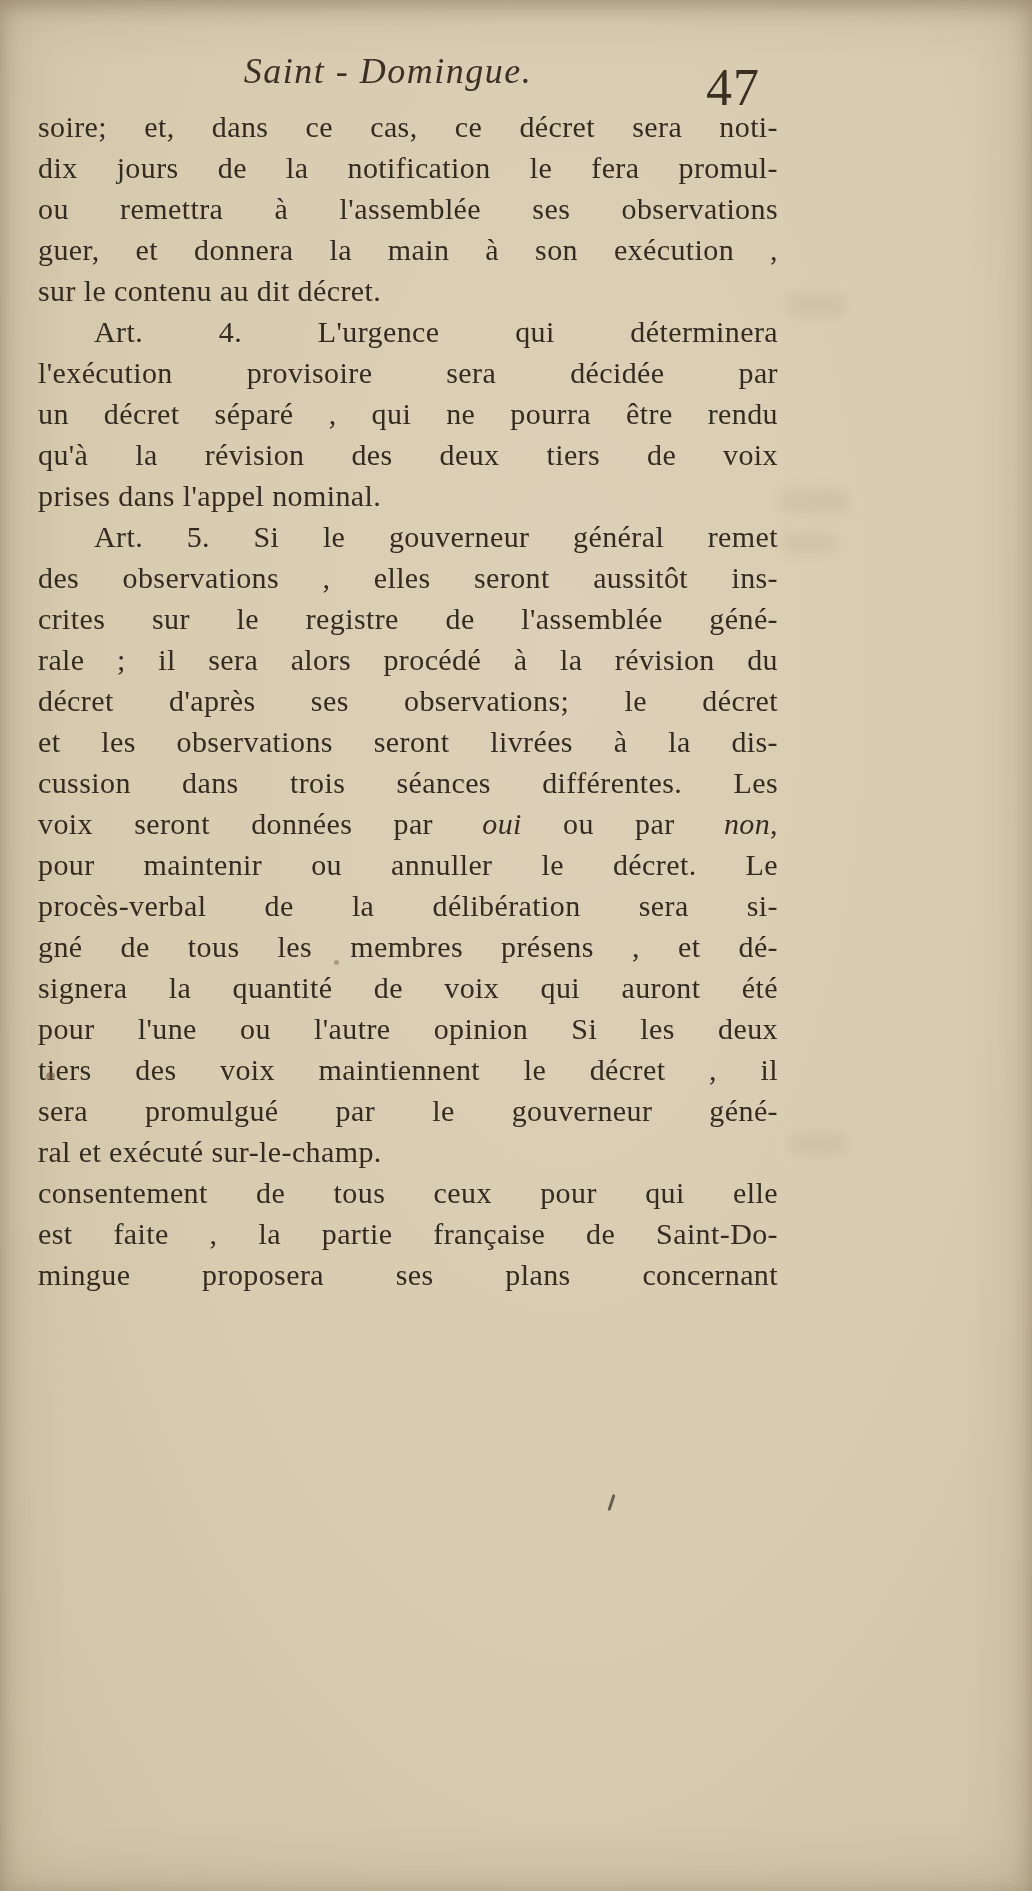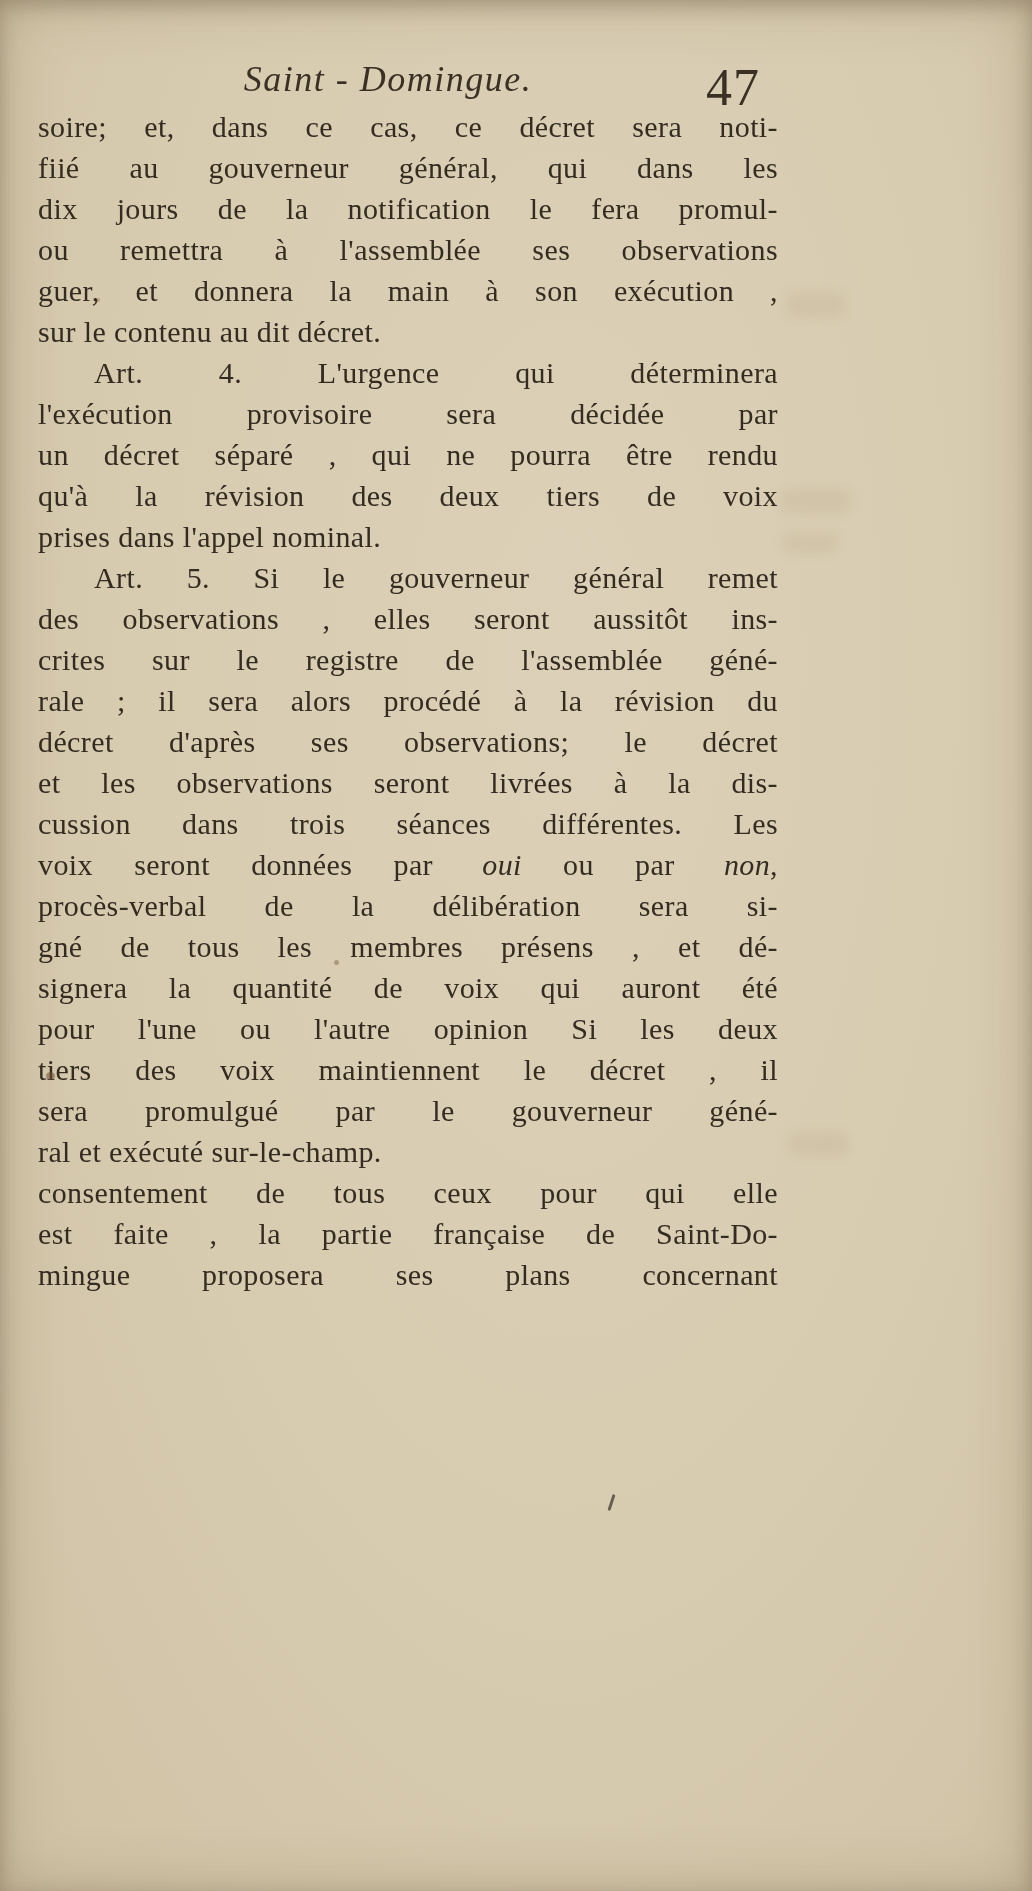--- a/index.html
+++ b/index.html
@@ -23,21 +23,20 @@
   .running-title {
     position: absolute;
     left: 38px;
     top: 50px;
     width: 700px;
     text-align: center;
     font-style: italic;
     font-size: 36px;
     letter-spacing: 1.5px;
     color: #3a3124;
-    margin-top: 8px;
   }
   .page-number {
     position: absolute;
     left: 706px;
     top: 58px;
     font-size: 52px;
     letter-spacing: 1px;
     color: #3a3124;
   }
   .text-block {
@@ -97,38 +96,38 @@
 <body>
 
 <div class="page">
 
   <div class="running-title">Saint - Domingue.</div>
 
   <div class="page-number">47</div>
 
   <div class="text-block" id="text-block">
       <div class="line"><span>soire; et, dans ce cas, ce décret sera noti-</span></div>
-      <div class="line"><span>fiié au gouverneur général, qui dans les</span></div>
       <div class="line"><span>dix jours de la notification le fera promul-</span></div>
       <div class="line"><span>ou remettra à l'assemblée ses observations</span></div>
       <div class="line"><span>guer, et donnera la main à son exécution ,</span></div>
       <div class="line end"><span>sur le contenu au dit décret.</span></div>
       <div class="line indent"><span>Art. 4. L'urgence qui déterminera</span></div>
       <div class="line"><span>l'exécution provisoire sera décidée par</span></div>
       <div class="line"><span>un décret séparé , qui ne pourra être rendu</span></div>
       <div class="line"><span>qu'à la révision des deux tiers de voix</span></div>
       <div class="line end"><span>prises dans l'appel nominal.</span></div>
       <div class="line indent"><span>Art. 5. Si le gouverneur général remet</span></div>
       <div class="line"><span>des observations , elles seront aussitôt ins-</span></div>
       <div class="line"><span>crites sur le registre de l'assemblée géné-</span></div>
       <div class="line"><span>rale ; il sera alors procédé à la révision du</span></div>
       <div class="line"><span>décret d'après ses observations; le décret</span></div>
       <div class="line"><span>et les observations seront livrées à la dis-</span></div>
       <div class="line"><span>cussion dans trois séances différentes. Les</span></div>
       <div class="line"><span>voix seront données par </span><span class="it">oui</span><span> ou par </span><span class="it">non</span><span>,</span></div>
+      <div class="line"><span>pour maintenir ou annuller le décret. Le</span></div>
       <div class="line"><span>procès-verbal de la délibération sera si-</span></div>
       <div class="line"><span>gné de tous les membres présens , et dé-</span></div>
       <div class="line"><span>signera la quantité de voix qui auront été</span></div>
       <div class="line"><span>pour l'une ou l'autre opinion Si les deux</span></div>
       <div class="line"><span>tiers des voix maintiennent le décret , il</span></div>
       <div class="line"><span>sera promulgué par le gouverneur géné-</span></div>
       <div class="line end"><span>ral et exécuté sur-le-champ.</span></div>
       <div class="line"><span>consentement de tous ceux pour qui elle</span></div>
       <div class="line"><span>est faite , la partie française de Saint-Do-</span></div>
       <div class="line"><span>mingue proposera ses plans concernant</span></div>

